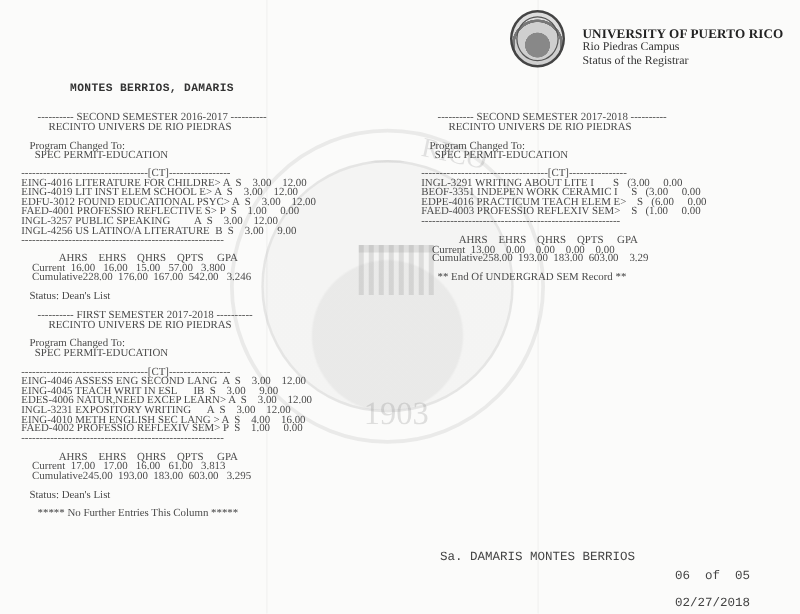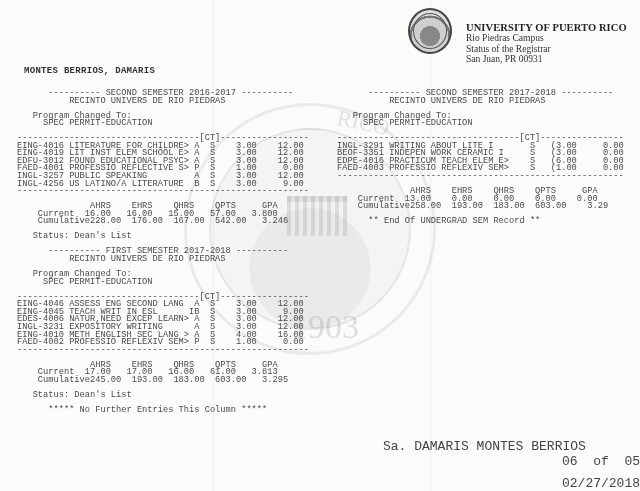--- a/index.html
+++ b/index.html
@@ -23,45 +23,45 @@
     border-radius: 50%; border: 2px solid rgba(120,120,120,0.12);
     background: radial-gradient(circle at 50% 70%, rgba(120,120,120,0.13) 0 35%, rgba(120,120,120,0.05) 36% 100%);
   }
   .watermark .temple {
     position: absolute; left: 100px; top: 90px; width: 60px; height: 34px;
     background: repeating-linear-gradient(90deg, rgba(110,110,110,0.18) 0 4px, transparent 4px 8px);
     border-top: 6px solid rgba(110,110,110,0.15);
   }
   .watermark .year {
     position: absolute; left: 104px; bottom: 6px; font-family: "Liberation Serif", serif;
-    font-size: 34px; color: rgba(120,120,120,0.22);
+    font-size: 26px; color: rgba(120,120,120,0.22);
   }
   .watermark .arc-text {
     position: absolute; left: 150px; top: 4px; font-family: "Liberation Serif", serif;
     font-size: 22px; color: rgba(120,120,120,0.2); transform: rotate(12deg);
   }
 
   
   .seal {
     position: absolute; left: 408px; top: 8px; width: 44px; height: 46px;
     border-radius: 50%; border: 2px solid #444; box-sizing: border-box;
     background: radial-gradient(circle at 50% 62%, #888 0 30%, #cfcfcf 31% 55%, #777 56% 62%, #ddd 63% 100%);
   }
   .seal .ring { position: absolute; left: 3px; top: 3px; right: 3px; bottom: 3px; border-radius: 50%; border: 1px solid #555; }
   .org { position: absolute; left: 466px; top: 22px; font-family: "Liberation Serif", serif; color: #222; }
   .org .name { font-size: 10.5px; font-weight: bold; line-height: 11px; letter-spacing: 0.1px; }
   .org .line { font-size: 9.5px; line-height: 10.5px; color: #333; }
 
-  .student { position: absolute; left: 24px; top: 66px; font-size: 9px; font-weight: bold; color: #333; letter-spacing: 0.3px; }
+  .student { position: absolute; left: 56px; top: 66px; font-size: 9px; font-weight: bold; color: #333; letter-spacing: 0.3px; }
 
   
-  .col { position: absolute; font-size: 8.7px; line-height: 7.55px; white-space: pre; z-index: 1; color: #4a4a4a; }
+  .col { position: absolute; font-size: 8.7px; line-height: 7.55px; white-space: pre; z-index: 1; color: #4a4a4a; font-family: Liberation Serif, serif; }
   .col .row { height: 7.55px; }
 
-  .footer { position: absolute; font-size: 13px; line-height: 7.4px; white-space: pre; color: #444; margin-left: 31px; }
+  .footer { position: absolute; font-size: 10px; line-height: 7.4px; white-space: pre; color: #444; }
 </style>
 </head>
 <body>
 
 <div class="page">
   <div class="fold" style="left:213px"></div>
   <div class="fold" style="left:430px"></div>
 
   <div class="watermark">
     <div class="inner"></div>
@@ -70,21 +70,20 @@
     <span class="year">1903</span>
   </div>
 
   <div class="seal">
       <div class="ring"></div>
     </div>
   <div class="org">
     <div class="name">UNIVERSITY OF PUERTO RICO</div>
     <div class="line">Rio Piedras Campus</div>
     <div class="line">Status of the Registrar</div>
-    <div class="line">San Juan, PR 00931</div>
   </div>
 
   <div class="student">MONTES BERRIOS, DAMARIS</div>
 
   <div class="col" id="left-col" style="left:17px; top:90px;"><div class="row">      ---------- SECOND SEMESTER 2016-2017 ----------</div><div class="row">          RECINTO UNIVERS DE RIO PIEDRAS</div><div class="row"> </div><div class="row">   Program Changed To:</div><div class="row">     SPEC PERMIT-EDUCATION</div><div class="row"> </div><div class="row">-----------------------------------[CT]-----------------</div><div class="row">EING-4016 LITERATURE FOR CHILDRE&gt; A  S    3.00    12.00</div><div class="row">EING-4019 LIT INST ELEM SCHOOL E&gt; A  S    3.00    12.00</div><div class="row">EDFU-3012 FOUND EDUCATIONAL PSYC&gt; A  S    3.00    12.00</div><div class="row">FAED-4001 PROFESSIO REFLECTIVE S&gt; P  S    1.00     0.00</div><div class="row">INGL-3257 PUBLIC SPEAKING         A  S    3.00    12.00</div><div class="row">INGL-4256 US LATINO/A LITERATURE  B  S    3.00     9.00</div><div class="row">--------------------------------------------------------</div><div class="row"> </div><div class="row">              AHRS    EHRS    QHRS    QPTS     GPA</div><div class="row">    Current  16.00   16.00   15.00   57.00   3.800</div><div class="row">    Cumulative228.00  176.00  167.00  542.00   3.246</div><div class="row"> </div><div class="row">   Status: Dean's List</div><div class="row"> </div><div class="row">      ---------- FIRST SEMESTER 2017-2018 ----------</div><div class="row">          RECINTO UNIVERS DE RIO PIEDRAS</div><div class="row"> </div><div class="row">   Program Changed To:</div><div class="row">     SPEC PERMIT-EDUCATION</div><div class="row"> </div><div class="row">-----------------------------------[CT]-----------------</div><div class="row">EING-4046 ASSESS ENG SECOND LANG  A  S    3.00    12.00</div><div class="row">EING-4045 TEACH WRIT IN ESL      IB  S    3.00     9.00</div><div class="row">EDES-4006 NATUR,NEED EXCEP LEARN&gt; A  S    3.00    12.00</div><div class="row">INGL-3231 EXPOSITORY WRITING      A  S    3.00    12.00</div><div class="row">EING-4010 METH ENGLISH SEC LANG &gt; A  S    4.00    16.00</div><div class="row">FAED-4002 PROFESSIO REFLEXIV SEM&gt; P  S    1.00     0.00</div><div class="row">--------------------------------------------------------</div><div class="row"> </div><div class="row">              AHRS    EHRS    QHRS    QPTS     GPA</div><div class="row">    Current  17.00   17.00   16.00   61.00   3.813</div><div class="row">    Cumulative245.00  193.00  183.00  603.00   3.295</div><div class="row"> </div><div class="row">   Status: Dean's List</div><div class="row"> </div><div class="row">      ***** No Further Entries This Column *****</div></div>
 
   <div class="col" id="right-col" style="left:337px; top:90px;"><div class="row">      ---------- SECOND SEMESTER 2017-2018 ----------</div><div class="row">          RECINTO UNIVERS DE RIO PIEDRAS</div><div class="row"> </div><div class="row">   Program Changed To:</div><div class="row">     SPEC PERMIT-EDUCATION</div><div class="row"> </div><div class="row">-----------------------------------[CT]----------------</div><div class="row">INGL-3291 WRITING ABOUT LITE I       S   (3.00     0.00</div><div class="row">BEOF-3351 INDEPEN WORK CERAMIC I     S   (3.00     0.00</div><div class="row">EDPE-4016 PRACTICUM TEACH ELEM E&gt;    S   (6.00     0.00</div><div class="row">FAED-4003 PROFESSIO REFLEXIV SEM&gt;    S   (1.00     0.00</div><div class="row">-------------------------------------------------------</div><div class="row"> </div><div class="row">              AHRS    EHRS    QHRS    QPTS     GPA</div><div class="row">    Current  13.00    0.00    0.00    0.00    0.00</div><div class="row">    Cumulative258.00  193.00  183.00  603.00    3.29</div><div class="row"> </div><div class="row">      ** End Of UNDERGRAD SEM Record **</div></div>
 
   <div class="footer" style="left:352px; top:443px;">Sa. DAMARIS MONTES BERRIOS</div>
   <div class="footer" style="left:531px; top:443px; text-align:center; width:78px;">

